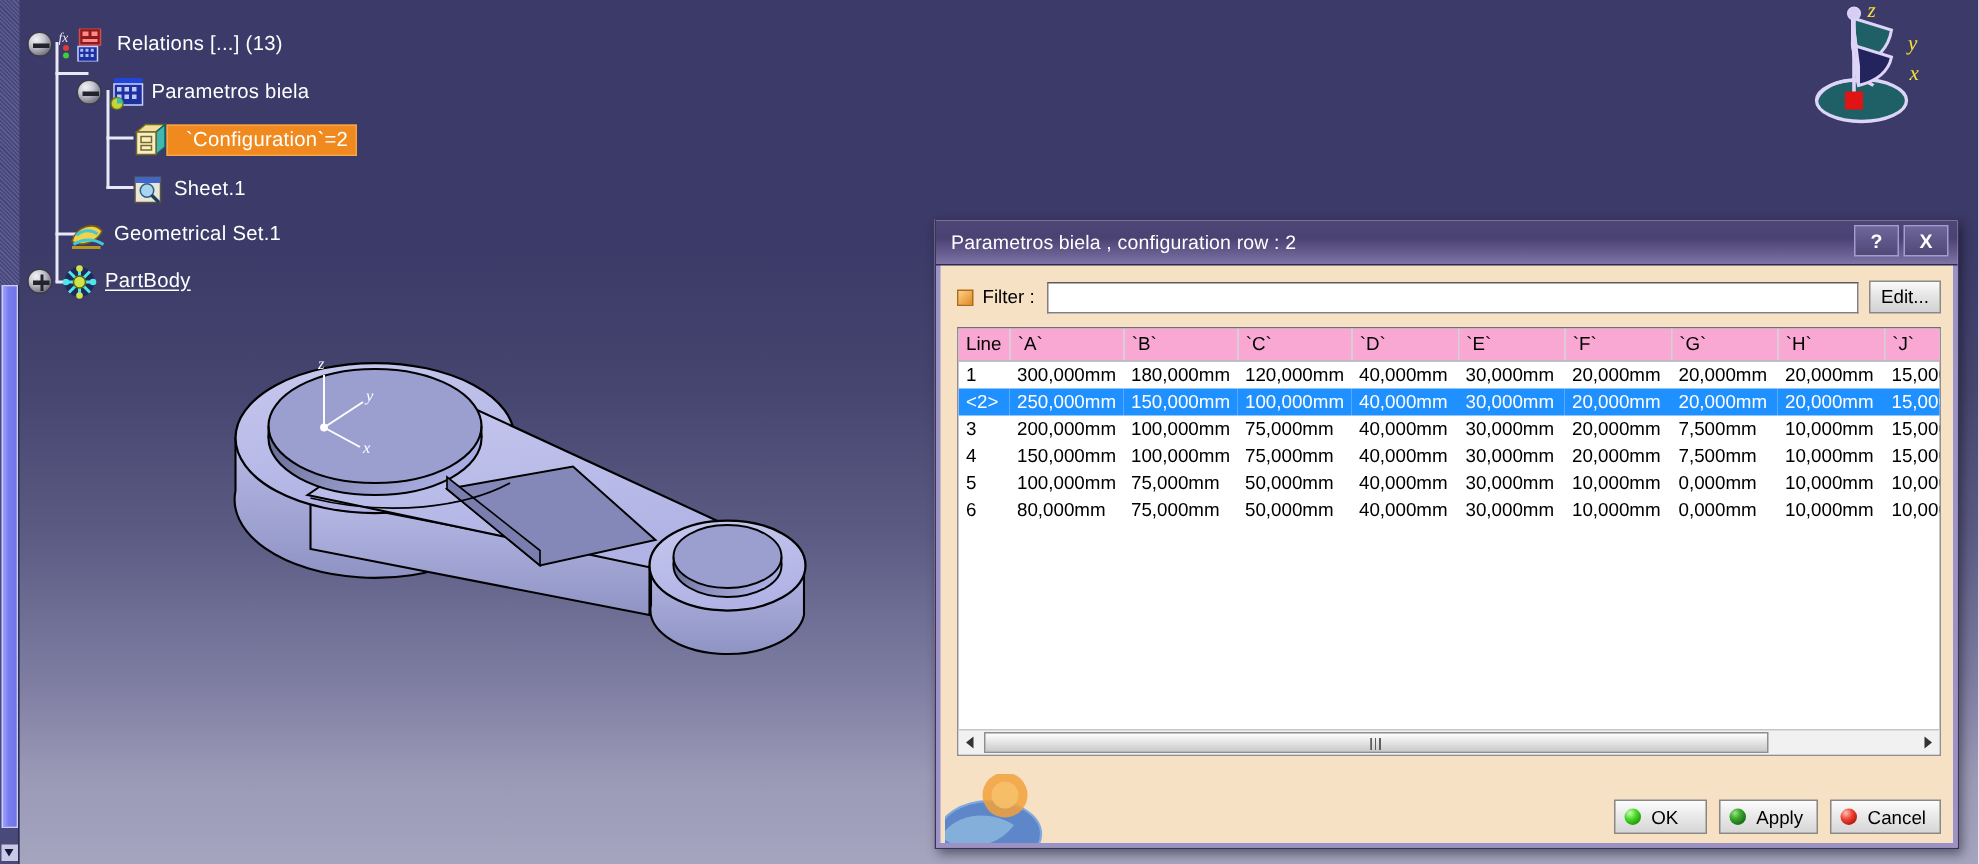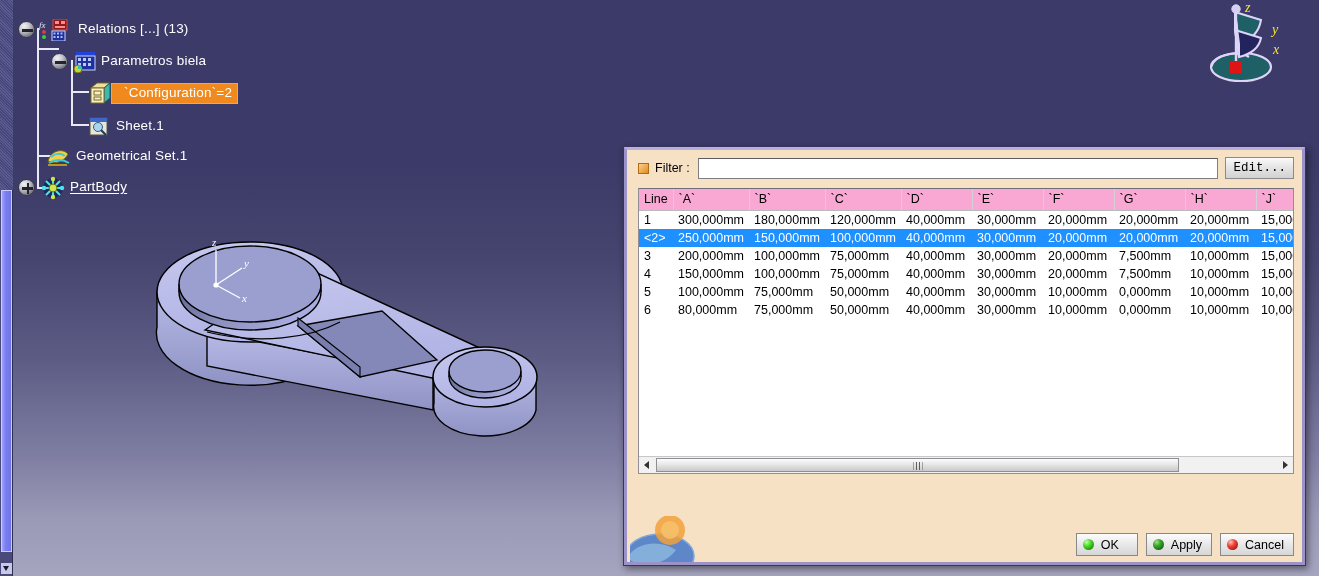--- a/index.html
+++ b/index.html
@@ -135,21 +135,21 @@
   #filter-input {
     flex: 1; height: 21px; background: #ffffff;
     border: 1px solid #7f7f7f; border-top-color: #5c5c5c;
     font-size: 12px; padding: 0 4px; outline: none;
     font-family: "Liberation Sans", sans-serif;
   }
   #edit-btn {
     margin-left: 7px; height: 22px; min-width: 48px; padding: 0 7px;
     background: linear-gradient(180deg,#fafafa,#e4e4e4 48%,#d2d2d2);
     border: 1px solid #8a8a8a; font-size: 12.5px; cursor: pointer;
-    font-family: Liberation Mono, monospace; color:#000;
+    font-family: Liberation Sans, sans-serif; color:#000;
   }
 
   
   #tablewrap {
     margin-top: 8px; height: 286px; background: #ffffff;
     border: 1px solid #8f8f97; border-top-color:#6e6e78;
     position: relative; overflow: hidden;
   }
   table.grid { border-collapse: collapse; table-layout: fixed; width: 661px; }
   table.grid th {
@@ -423,20 +423,27 @@
       <circle cx="66" cy="75" r="2.6" fill="#ffffff"></circle>
       <text x="62" y="36" font-size="11" fill="#ffffff" font-family="Liberation Serif, serif" font-style="italic">z</text>
       <text x="94" y="57" font-size="11" fill="#ffffff" font-family="Liberation Serif, serif" font-style="italic">y</text>
       <text x="92" y="92" font-size="11" fill="#ffffff" font-family="Liberation Serif, serif" font-style="italic">x</text>
     </svg>
   </div>
 
   <div id="dialog">
     <div class="dlg-frame-outer"></div>
 
+    <div id="titlebar">
+      <span class="ttl">Parametros biela , configuration row : 2</span>
+      <div class="tb-btns">
+        <div class="tb-btn">?</div>
+        <div class="tb-btn">X</div>
+      </div>
+    </div>
 
     <div class="dlg-body">
 
       <div id="filter-row">
         <span class="filter-ico"></span>
         <span class="flabel">Filter :</span>
         <input id="filter-input" type="text" placeholder="" style="">
         <button id="edit-btn">Edit...</button>
       </div>
 

